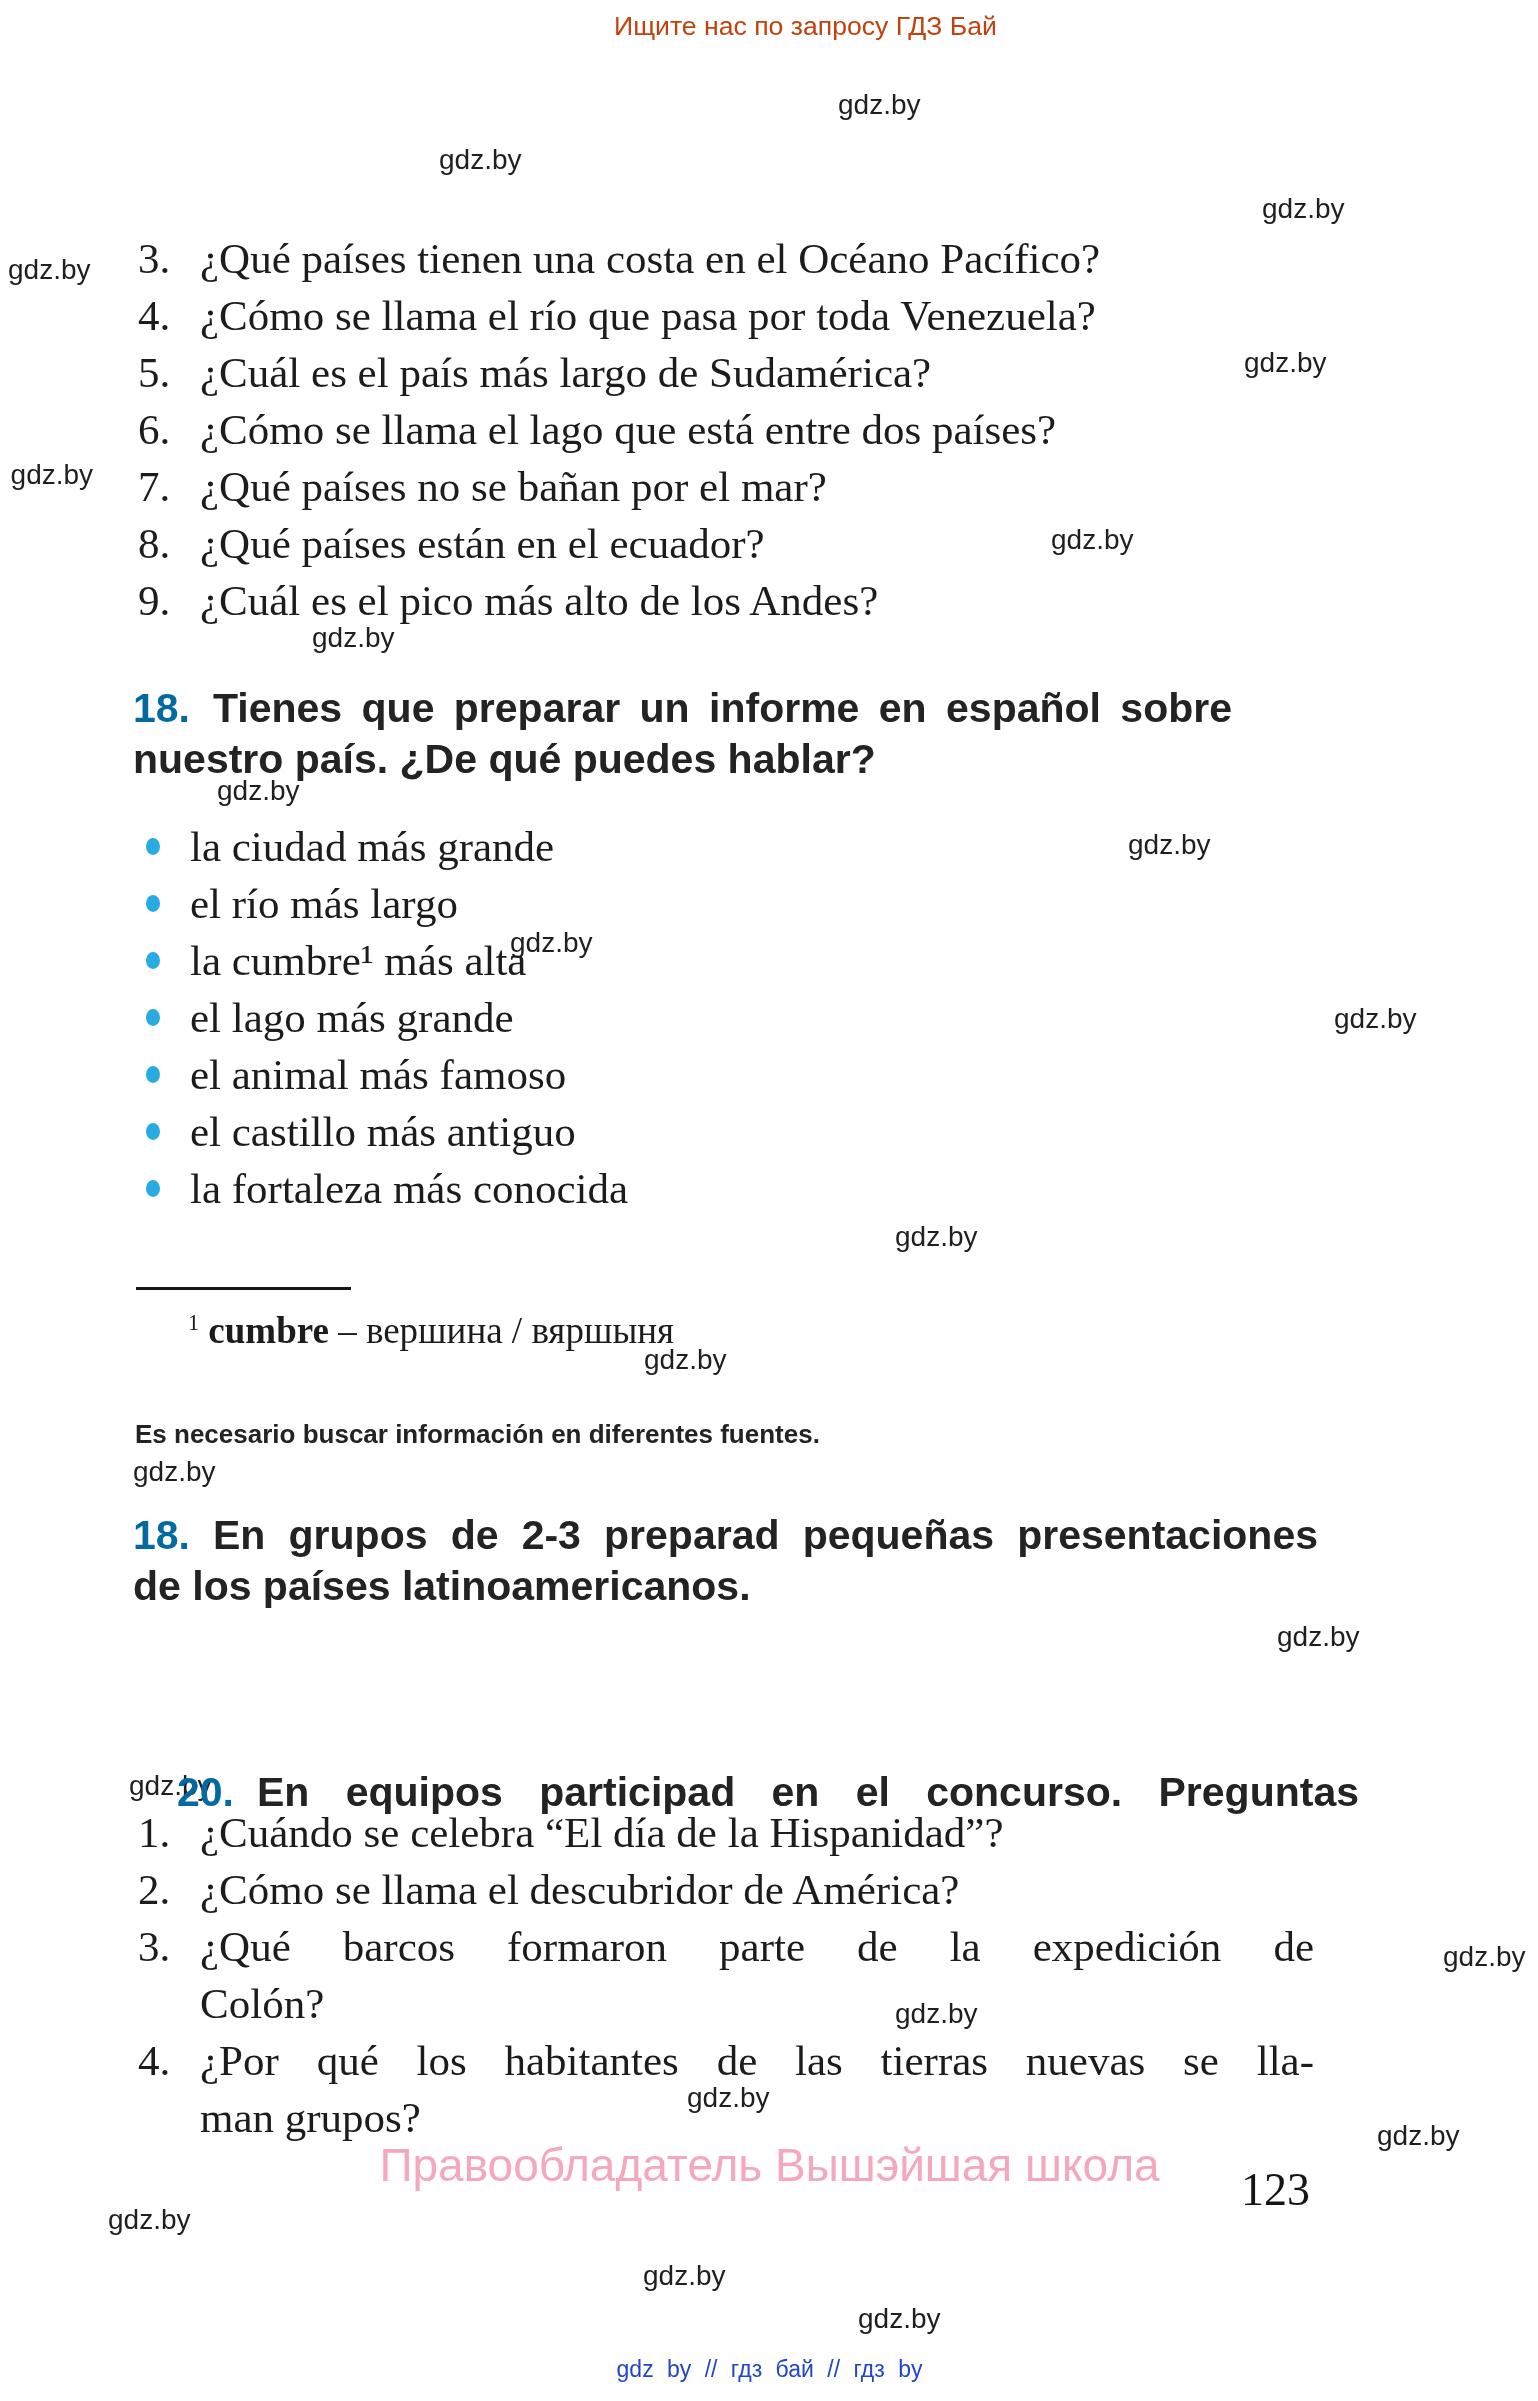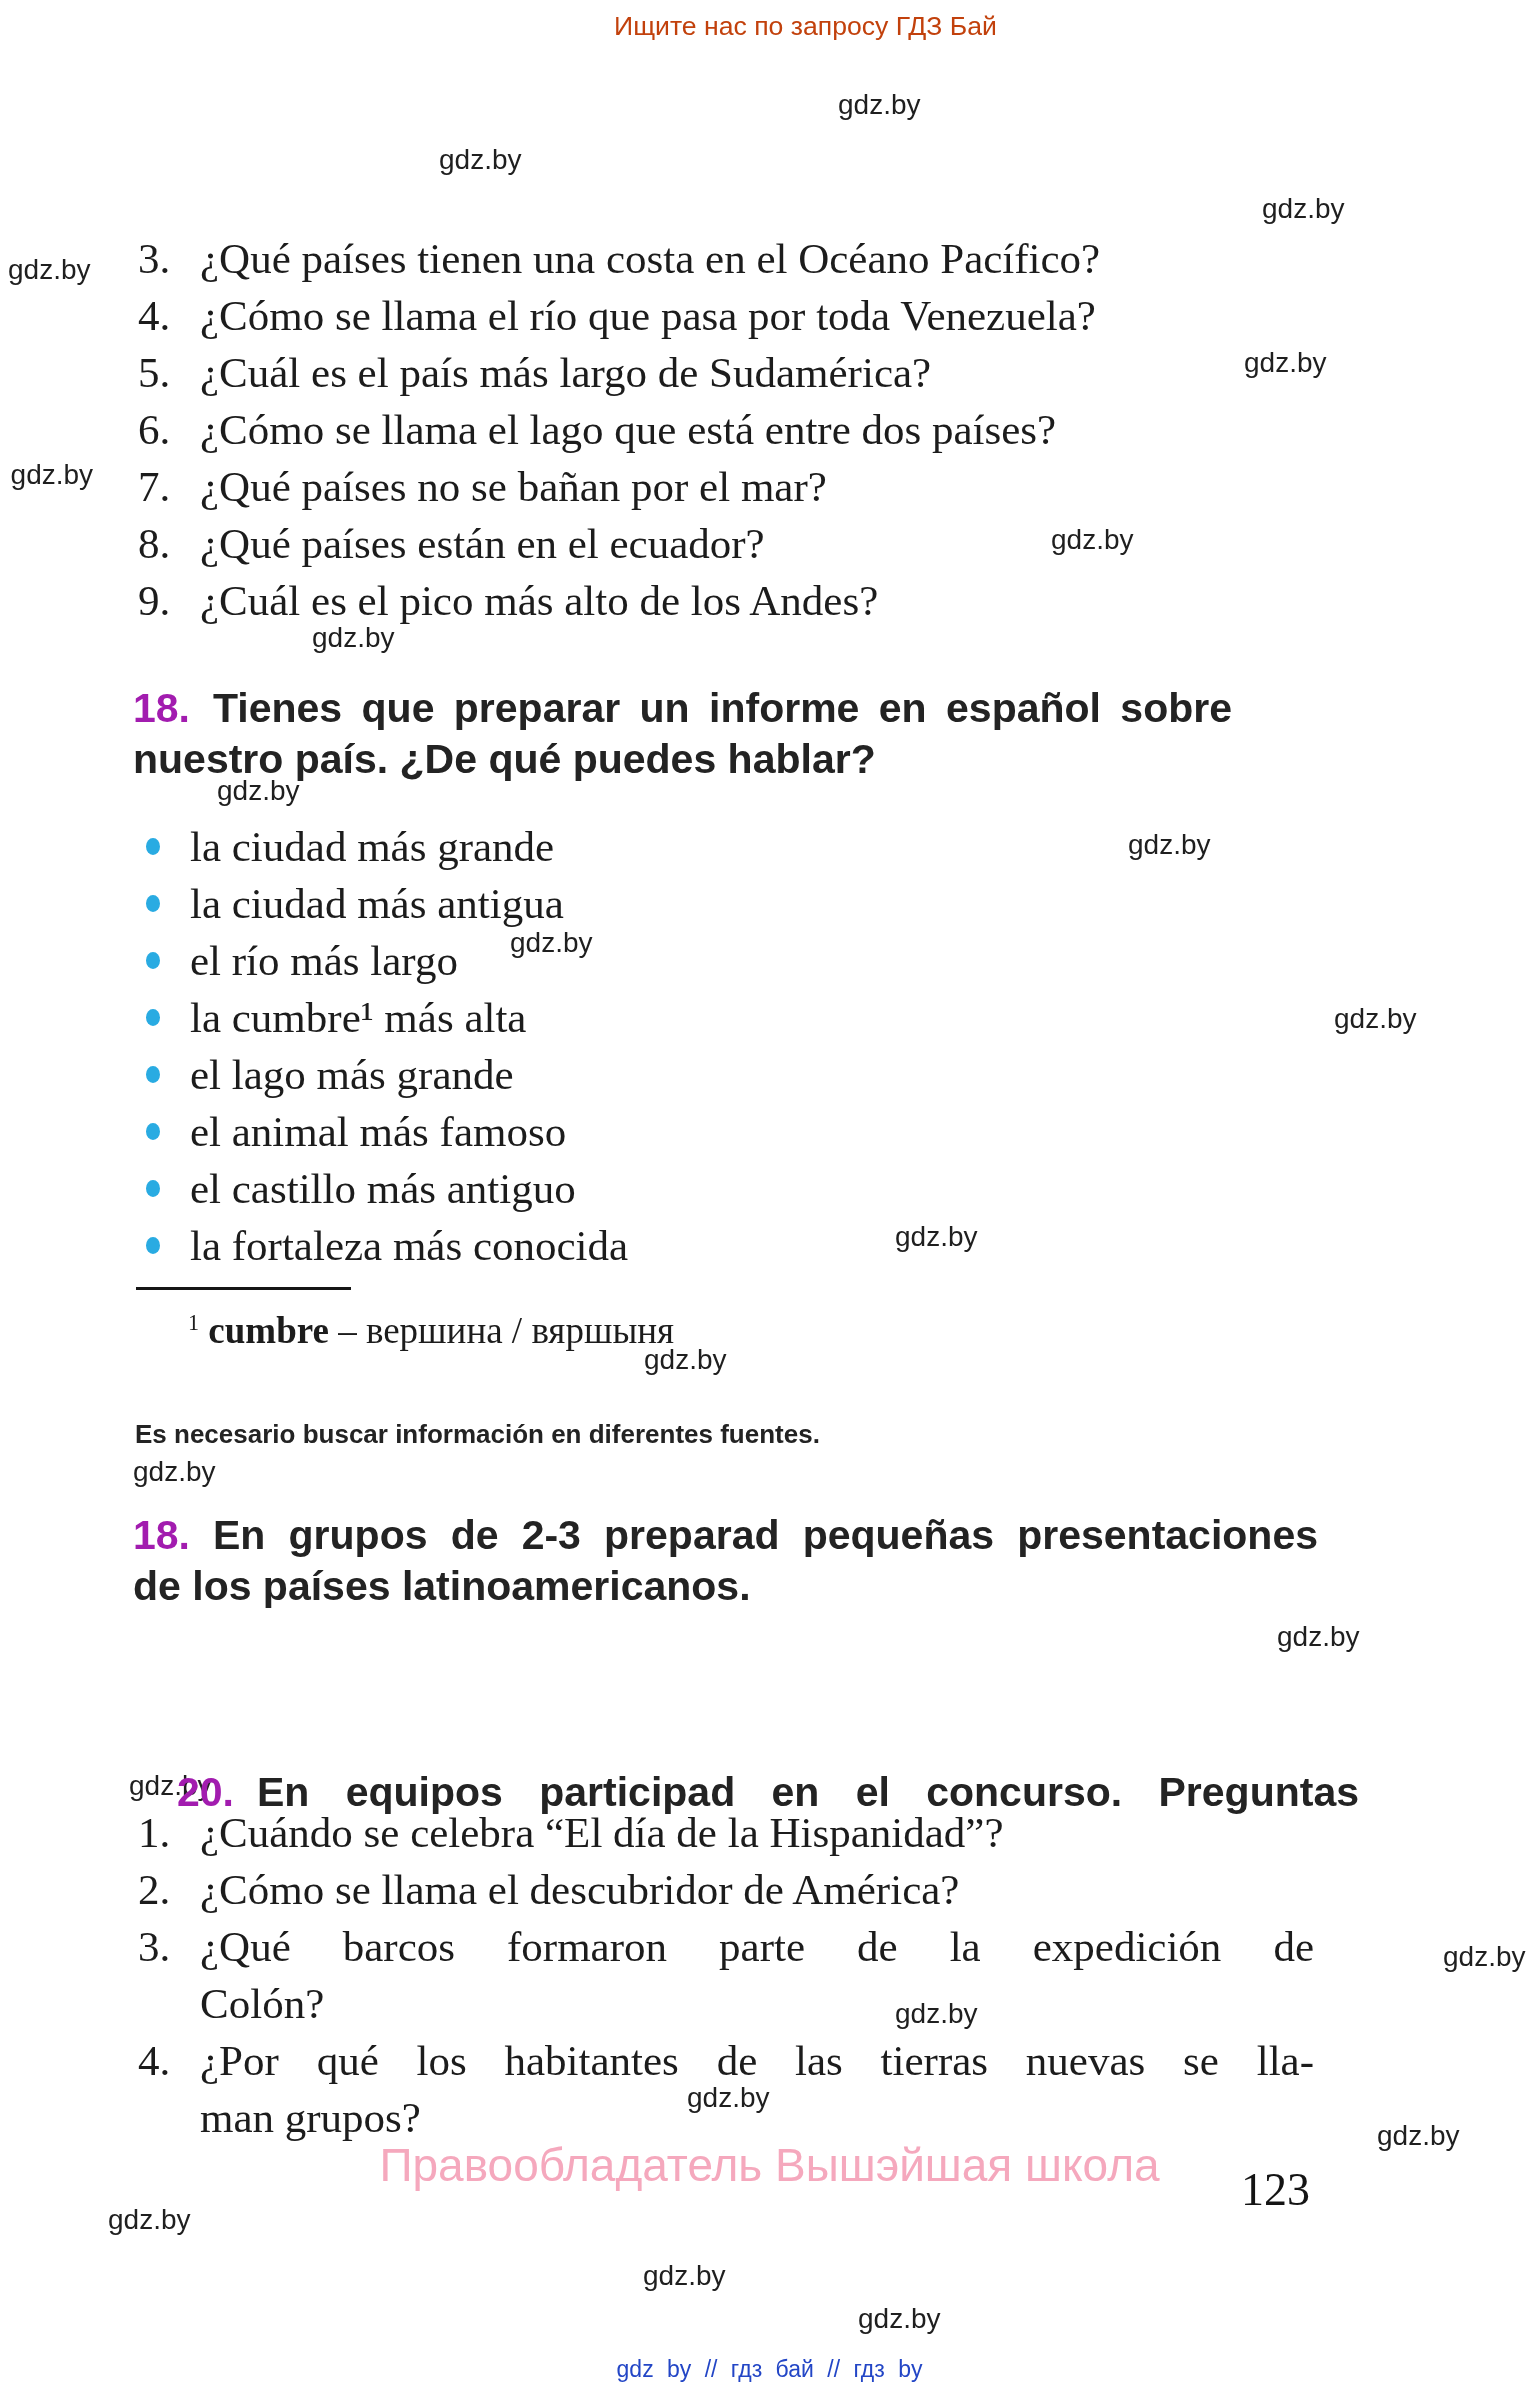--- a/index.html
+++ b/index.html
@@ -31,21 +31,21 @@
   .qtext{width:1114px;}
   .qline{white-space:nowrap;}
   .jl{text-align:justify;text-align-last:justify;white-space:normal !important;}
   
   .task{
     position:absolute;left:133px;
     font-family:"Liberation Sans", sans-serif;
     font-weight:bold;font-size:41px;line-height:51px;color:#232323;
     letter-spacing:0px;
   }
-  .tnum{color:#a21caf;padding-right:23px;}
+  .tnum{color:#0369a1;padding-right:23px;}
   
   .blist{position:absolute;left:146px;top:818px;}
   .brow{display:flex;align-items:flex-start;font-size:43px;line-height:57px;}
   .bdot{
     flex:0 0 14px;width:14px;height:17px;border-radius:50%;
     background:#29abe2;margin:19.5px 0 0 0;
   }
   .btxt{margin-left:30px;white-space:nowrap;}
   
   .fn-rule{position:absolute;left:136px;top:1287px;width:215px;height:2.7px;background:#161616;}
@@ -154,24 +154,20 @@
       <div class="">nuestro país. ¿De qué puedes hablar?</div>
     </div>
 
   <div class="blist" id="bullets">
       <div class="brow">
         <span class="bdot"></span>
         <span class="btxt">la ciudad más grande</span>
       </div>
       <div class="brow">
         <span class="bdot"></span>
-        <span class="btxt">la ciudad más antigua</span>
-      </div>
-      <div class="brow">
-        <span class="bdot"></span>
         <span class="btxt">el río más largo</span>
       </div>
       <div class="brow">
         <span class="bdot"></span>
         <span class="btxt">la cumbre¹ más alta</span>
       </div>
       <div class="brow">
         <span class="bdot"></span>
         <span class="btxt">el lago más grande</span>
       </div>

